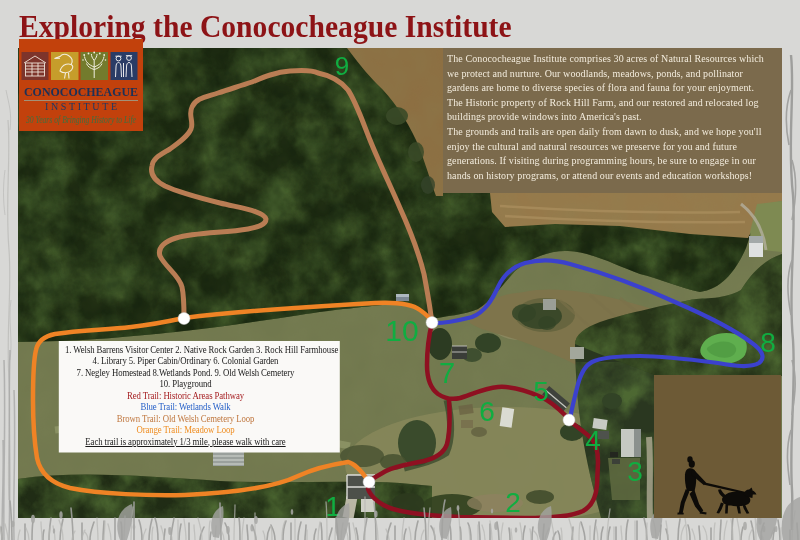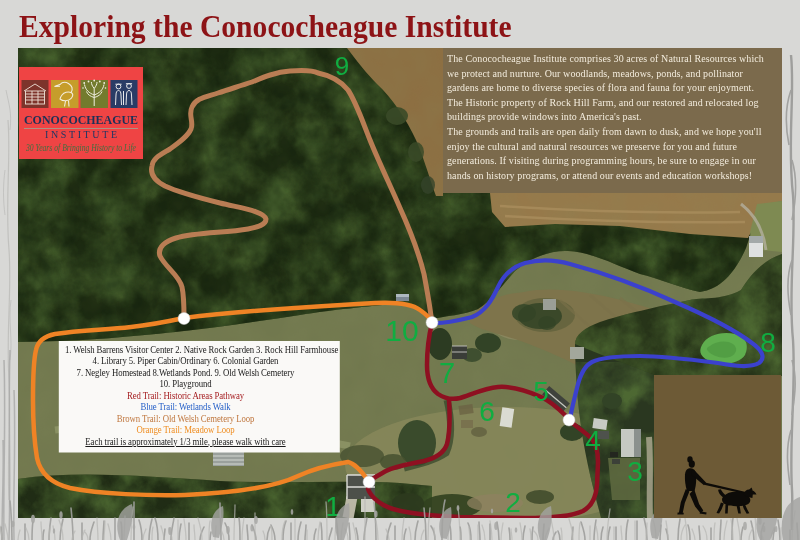--- a/index.html
+++ b/index.html
@@ -288,21 +288,21 @@
 </g>
 
 <rect x="58.8" y="341" width="281" height="111.5" fill="#faf9f7"></rect>
 
 <rect x="443" y="48" width="339" height="145" fill="#7b6a4c"></rect>
 
 </svg>
 
 <div class="abs" style="left:19px;top:9.1px;font-size:31px;font-weight:bold;color:#8d1316;white-space:nowrap;transform:scaleX(0.955);transform-origin:0 0;">Exploring the Conococheague Institute</div>
 
-<div class="abs" style="left:19px;top:67px;width:124px;height:92px;background:#ef4444;">
+<div class="abs" style="left:19px;top:39px;width:124px;height:92px;background:#c2410c;">
 <svg width="124" height="92" viewBox="0 0 124 92">
 
   <g>
     <rect x="2.5" y="13" width="27" height="28" fill="#7d342b"></rect>
     <g stroke="#efe3d8" stroke-width="0.9" fill="none">
       <path d="M5,24 L16,17 L27,24"></path>
       <rect x="6.5" y="24" width="19" height="13"></rect>
       <path d="M6.5,27 H25.5 M6.5,30 H25.5 M6.5,33 H25.5 M13,24 V37 M19,24 V37"></path>
     </g>
   </g>

